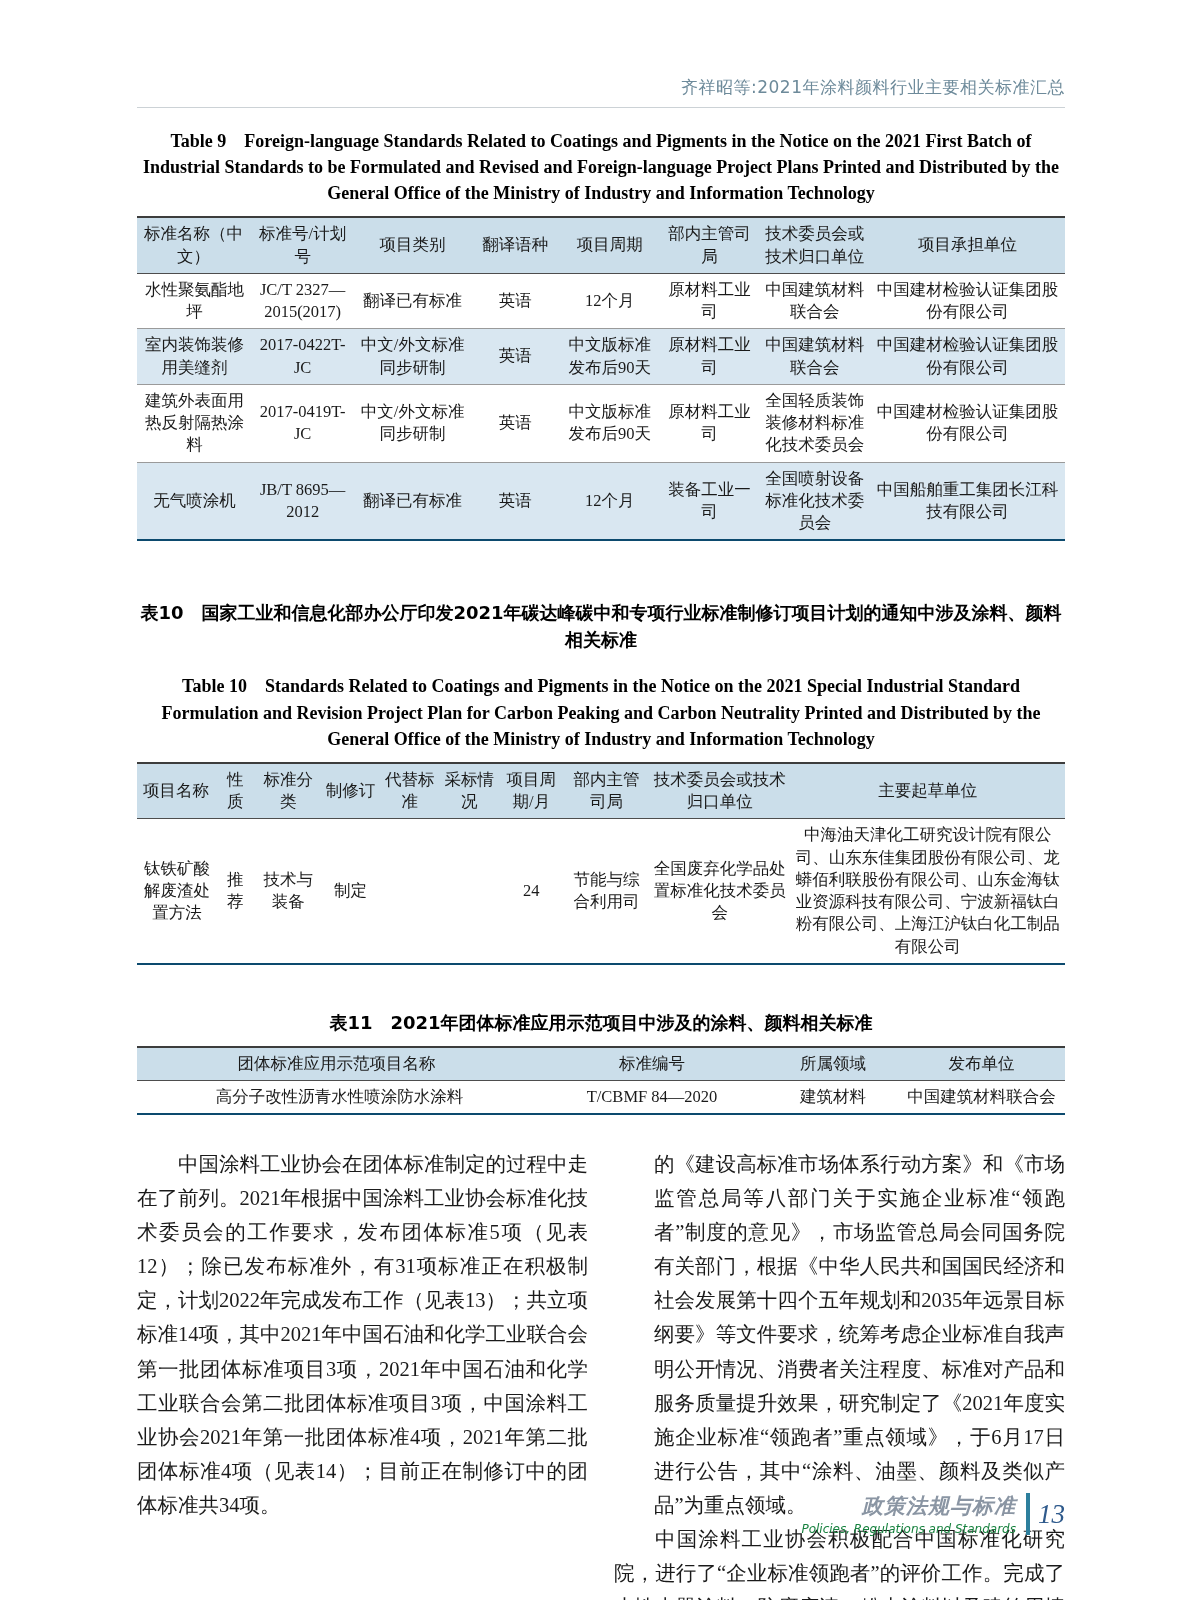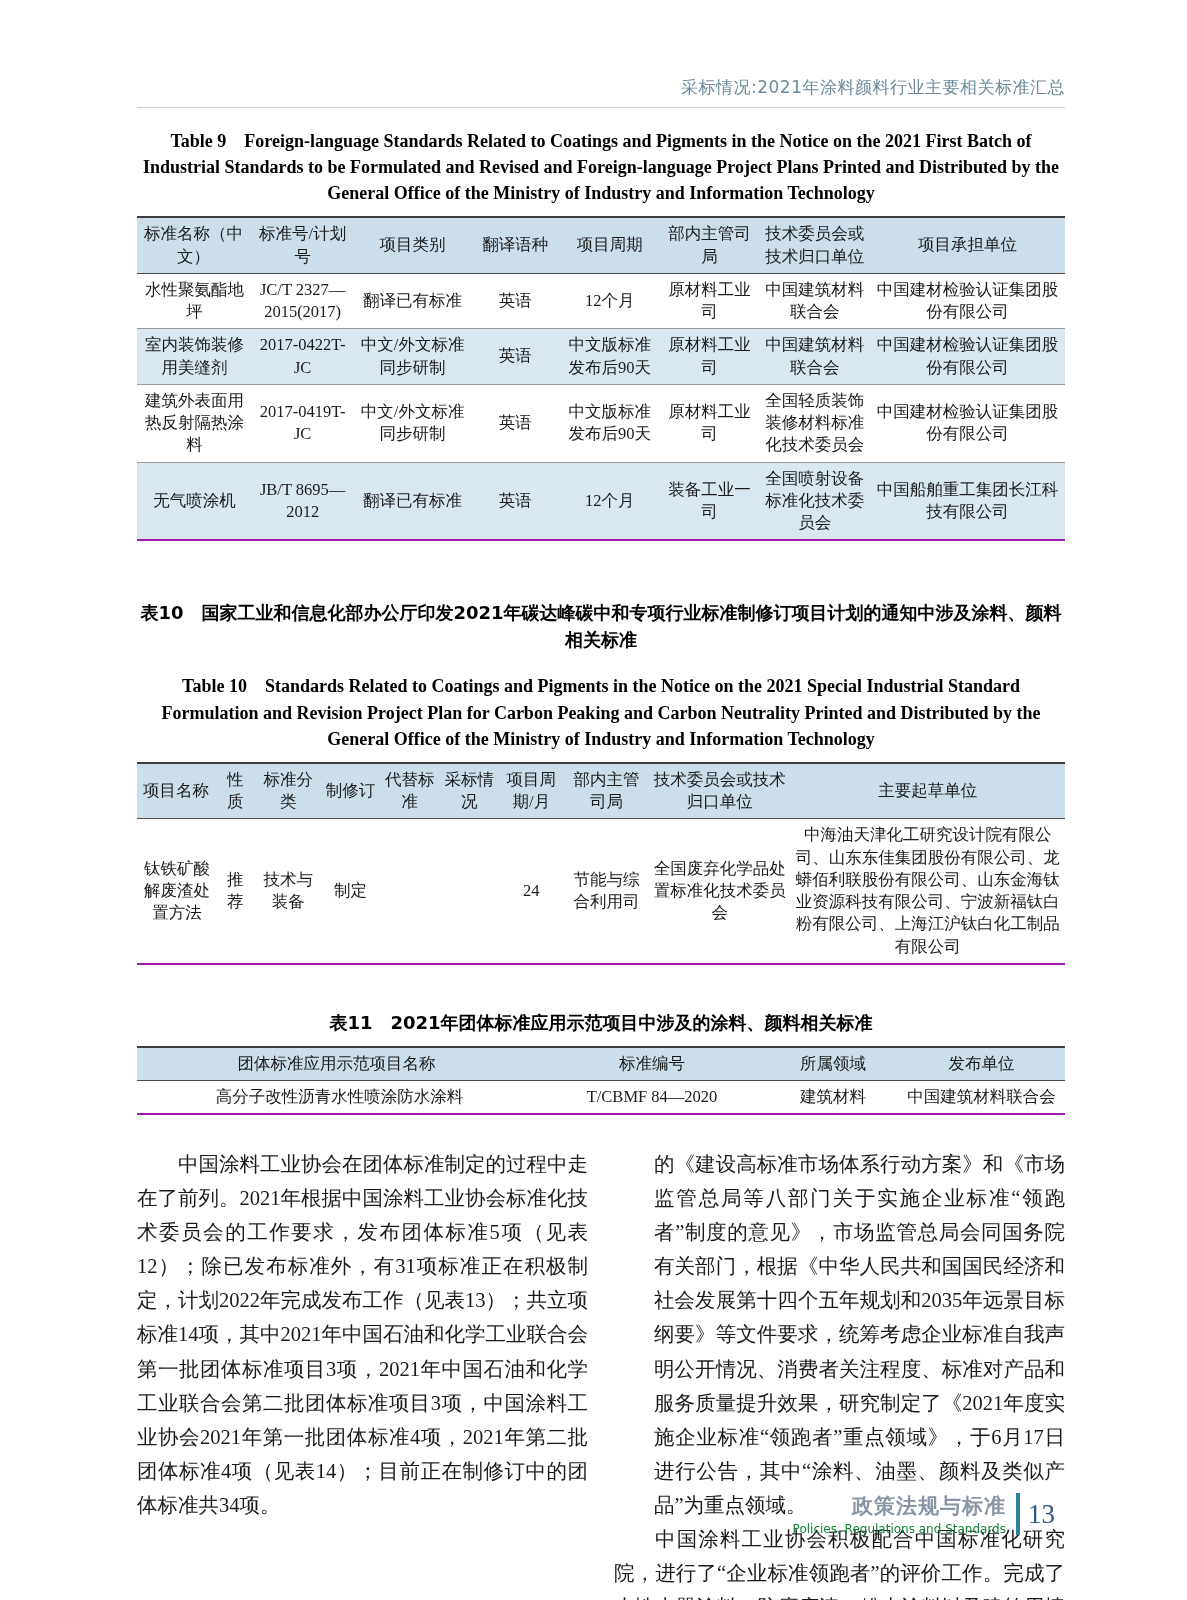--- a/index.html
+++ b/index.html
@@ -48,21 +48,21 @@
 
   
   table.std {
     width:100%;
     border-collapse:collapse;
     table-layout:fixed;
     margin-top:10px;
     font-size:16.5px;
     line-height:1.35;
     border-top:2px solid #3d3d3d;
-    border-bottom:2px solid #a21caf;
+    border-bottom:2px solid #0c4a6e;
   }
   table.std th {
     background:#cbdeea;
     font-weight:normal;
     border-bottom:1px solid #4d4d4d;
   }
   table.std th, table.std td {
     text-align:center;
     vertical-align:middle;
     padding:5px 4px;
@@ -85,23 +85,24 @@
     line-height:1.66;
     text-align:justify;
   }
   .col { flex:1; min-width:0; }
   .col p { text-indent:2em; margin:0; }
   .col p.no-indent { text-indent:0;margin-left:40px; }
 
   
   .footer {
     position:absolute;
-    right:132px; bottom:64px;
+    right:122px; bottom:64px;
     display:flex;
     align-items:center;
+    font-style:italic;
   }
   .footer-text { text-align:right; }
   .footer-cn {
     font-family:"DejaVu Sans","Liberation Sans",sans-serif;
     font-weight:bold;
     font-size:21px;
     color:#8a95a3;
     letter-spacing:1px;
   }
   .footer-en {
@@ -120,21 +121,21 @@
     font-size:27px;
     color:#2f5a8c;
   }
 </style>
 </head>
 <body>
 
 <div class="page">
   <div class="content">
 
-    <div class="running-head">采标情况:2021年涂料颜料行业主要相关标准汇总</div>
+    <div class="running-head">齐祥昭等:2021年涂料颜料行业主要相关标准汇总</div>
     <hr class="head-rule">
 
     <div class="caption-en">Table 9 Foreign-language Standards Related to Coatings and Pigments in the Notice on the 2021 First Batch of Industrial Standards to be Formulated and Revised and Foreign-language Project Plans Printed and Distributed by the General Office of the Ministry of Industry and Information Technology</div>
     <table class="std t9">
       <colgroup>
         <col style="width:12.2%">
           <col style="width:11.3%">
           <col style="width:12.4%">
           <col style="width:9.7%">
         <col style="width:10.7%">

